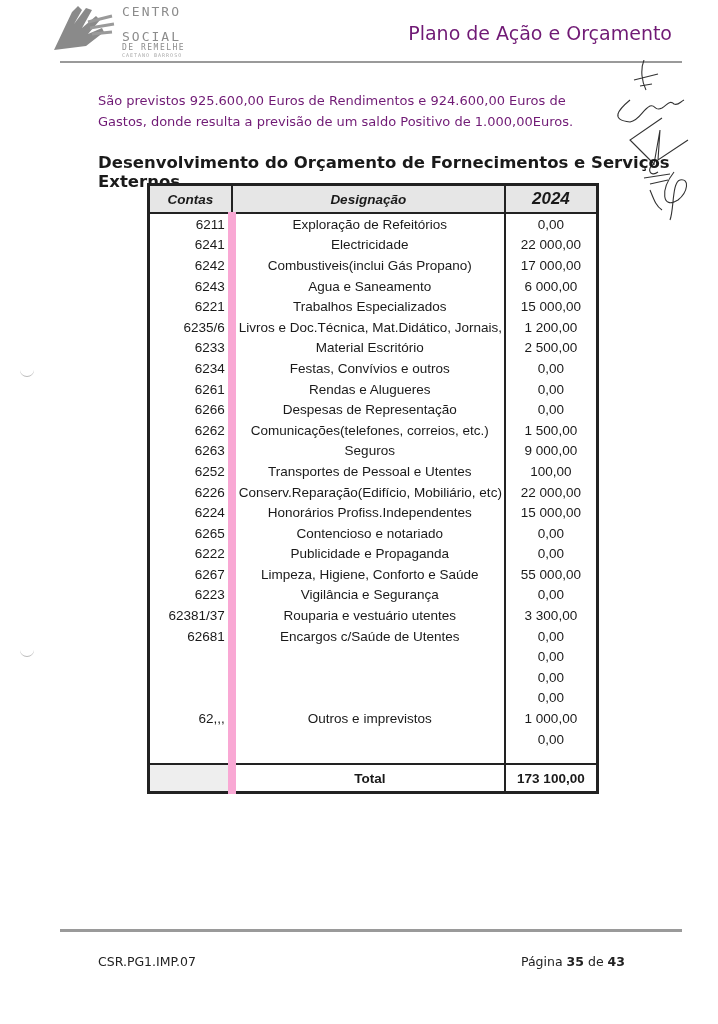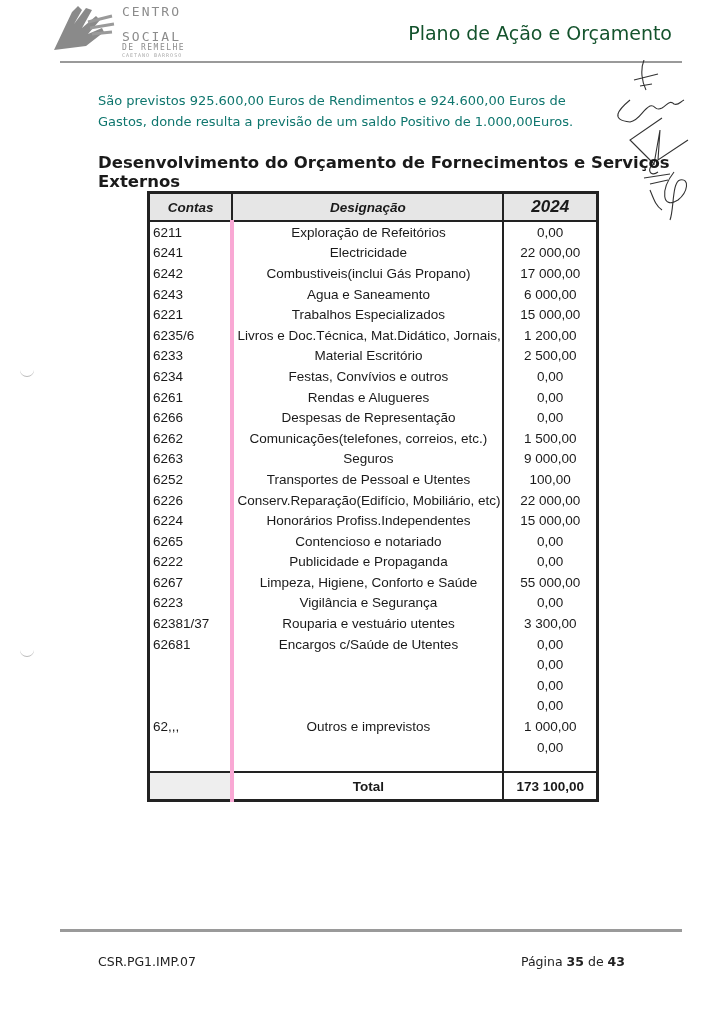--- a/index.html
+++ b/index.html
@@ -8,32 +8,32 @@
       overflow: hidden; color: #1a1a1a;
       font-family: "Liberation Sans", sans-serif;
     }
     .logo { position: absolute; left: 52px; top: 2px; width: 200px; height: 50px; }
     .logo-mark { position: absolute; left: 0; top: 0; width: 68px; height: 50px; }
     .logo-text { position: absolute; left: 70px; top: 3px; color: #8c8c8c; font-family: "DejaVu Sans Mono", monospace; line-height: 1; }
     .logo-text .l1 { font-size: 13px; letter-spacing: 2px; }
     .logo-text .l2 { font-size: 13px; letter-spacing: 2px; margin-top: 12px; }
     .logo-text .l3 { font-size: 8px; letter-spacing: 1.5px; margin-top: 1px; }
     .logo-text .l4 { font-size: 5px; letter-spacing: 1px; margin-top: 1px; color: #aaa; }
-    .header-title { position: absolute; right: 46px; top: 22px; font-size: 19px; color: #14532d; font-family: "DejaVu Sans", sans-serif; }
+    .header-title { position: absolute; right: 46px; top: 22px; font-size: 19px; color: #701a75; font-family: "DejaVu Sans", sans-serif; }
     .header-rule { position: absolute; left: 60px; top: 61px; width: 622px; height: 2px; background: #9a9a9a; }
-    .intro { position: absolute; left: 98px; top: 90px; width: 520px; font-size: 13px; line-height: 21px; color: #0f766e; font-family: "DejaVu Sans", sans-serif; }
+    .intro { position: absolute; left: 98px; top: 90px; width: 520px; font-size: 13px; line-height: 21px; color: #701a75; font-family: "DejaVu Sans", sans-serif; }
     .section-title { position: absolute; left: 98px; top: 153px; font-size: 16.5px; font-weight: bold; color: #1a1a1a; font-family: "DejaVu Sans", sans-serif; }
-    .table-wrap { position: absolute; left: 147px; top: 191px; width: 388px; }
+    .table-wrap { position: absolute; left: 147px; top: 183px; width: 388px; }
     table { border-collapse: collapse; width: 452px; border: 3px solid #222; font-size: 13.5px; }
     th { background: #e6e6e6; font-style: italic; font-weight: bold; height: 24px; border-bottom: 2px solid #222; }
     th.c-conta { width: 86px; font-size: 13.5px; }
     th.c-desig { font-size: 13.5px; }
     th.c-val { width: 96px; font-size: 17px; }
     td { height: 20.6px; padding: 0 3px; white-space: nowrap; overflow: hidden; }
-    td.c-conta { text-align: left; border-right: 4px solid #f9a8d4; }
+    td.c-conta { text-align: right; border-right: 8px solid #f9a8d4; }
     td.c-desig { text-align: center; border-right: 2px solid #222; max-width: 262px; }
     td.c-val { text-align: center; }
     th.c-conta, th.c-desig { border-right: 2px solid #222; }
     tr.spacer td { height: 14px; }
     tr.total td { border-top: 2px solid #222; background: #ffffff; font-weight: bold; height: 26px; }
     tr.total td.c-desig { text-align: center; }
     tr.total td.c-conta { background: #eeeeee; }
     .footer-rule { position: absolute; left: 60px; top: 929px; width: 622px; height: 3px; background: #9a9a9a; }
     .footer-left { position: absolute; left: 98px; top: 954px; font-size: 12.5px; color: #222; font-family: "DejaVu Sans", sans-serif; }
     .footer-right { position: absolute; right: 93px; top: 954px; font-size: 12.5px; color: #222; font-family: "DejaVu Sans", sans-serif; }

